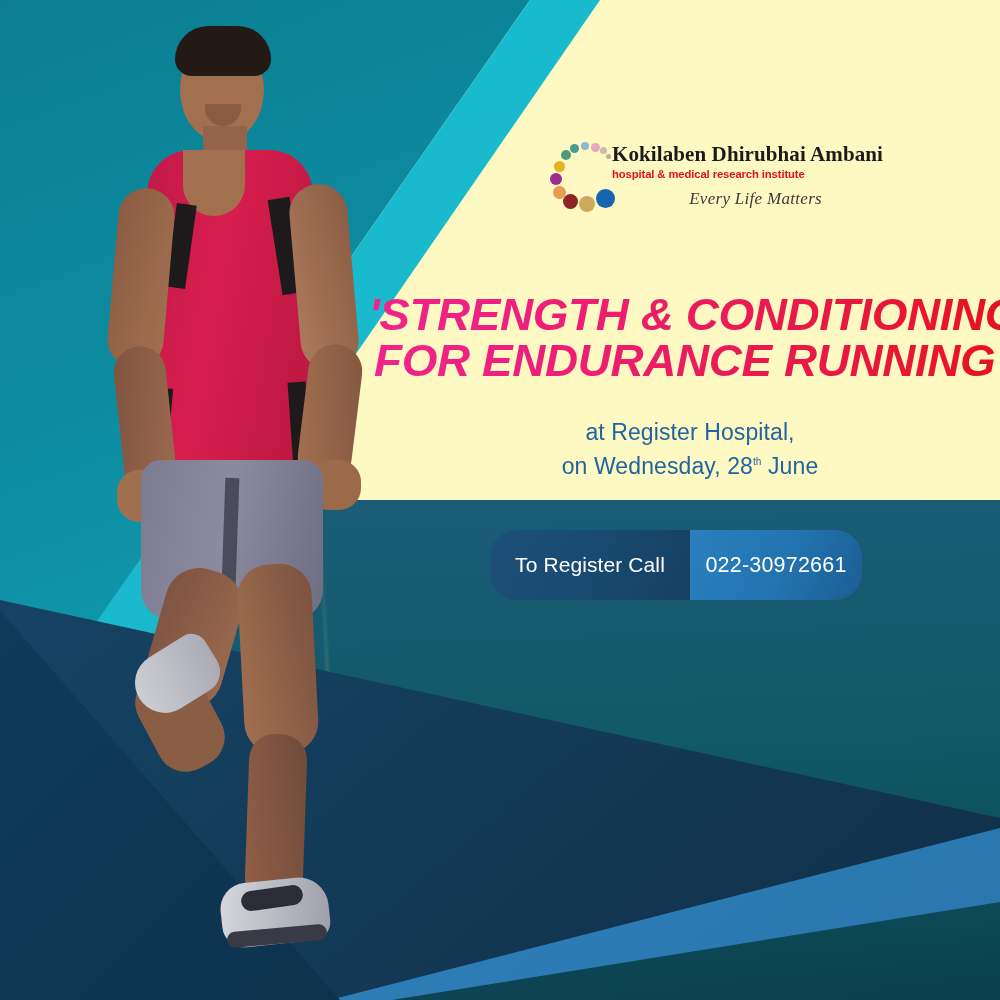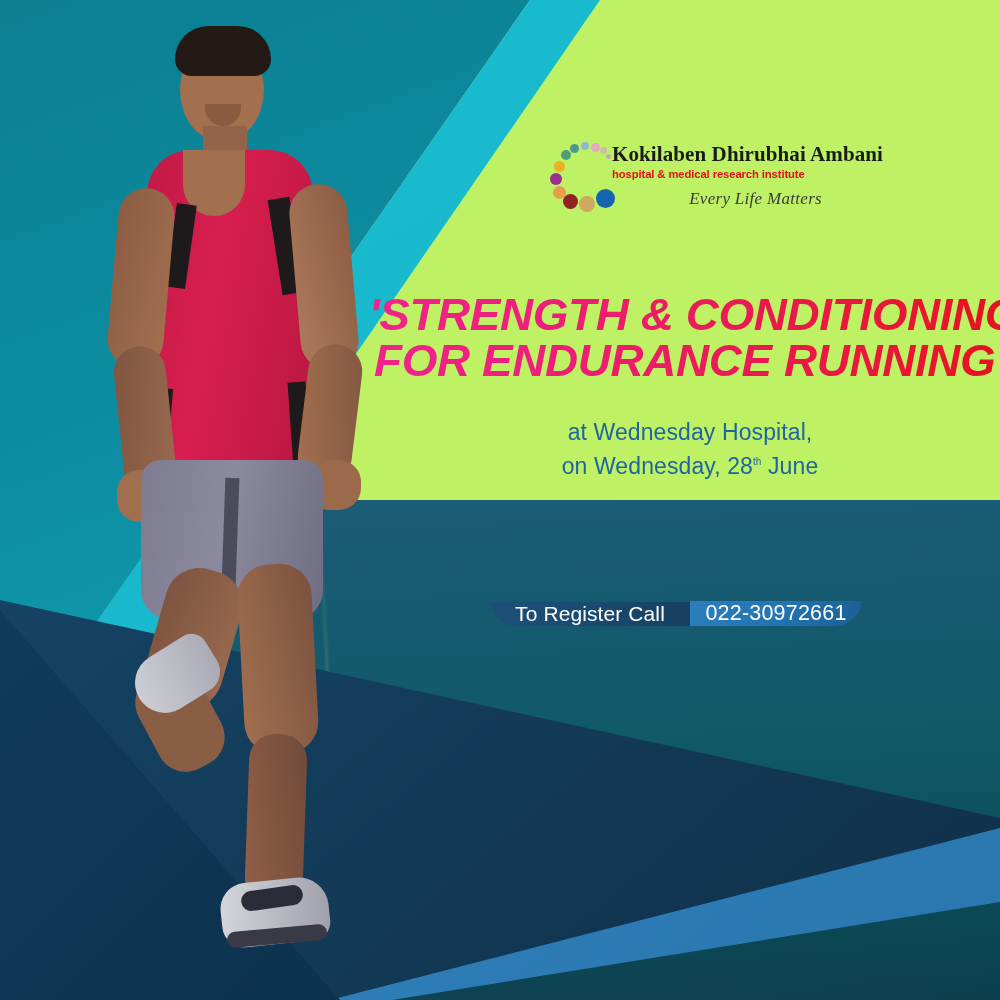--- a/index.html
+++ b/index.html
@@ -1,21 +1,21 @@
 <!DOCTYPE html>
 <html><head>
 <meta charset="utf-8">
 <style>
   html,body{margin:0;padding:0;}
   body{
     width:1000px;height:1000px;overflow:hidden;
     font-family:"Liberation Sans",sans-serif;
     background:#ffffff;
   }
-  #poster{position:relative;width:1000px;height:1000px;overflow:hidden;background:#bef264;}
+  #poster{position:relative;width:1000px;height:1000px;overflow:hidden;background:#fef9c3;}
 
   
   .layer{position:absolute;inset:0;}
 
   
   .teal-deep{
     background:linear-gradient(160deg,#0b7e92 0%,#0e8fa3 38%,#11a0b4 70%,#16b4c6 100%);
     clip-path:polygon(0 0, 530px 0, 0 760px);
   }
   
@@ -104,22 +104,22 @@
   .detail{
     position:absolute;left:0;width:620px;text-align:center;
     font-size:23px;color:#2065a0;font-weight:400;letter-spacing:.1px;
   }
   #detail1{top:419px;}
   #detail2{top:453px;}
   #detail3{top:487px;}
   .detail sup{font-size:10px;vertical-align:super;line-height:0;}
 
   #cta{
-    position:absolute;left:110px;top:556px;width:372px;height:70px;
-    border-radius:27px;overflow:hidden;display:flex;align-items:flex-end;
+    position:absolute;left:110px;top:530px;width:372px;height:70px;
+    border-radius:27px;overflow:hidden;display:flex;
   }
   #cta-label{
     flex:0 0 200px;display:flex;align-items:center;justify-content:center;
     background:linear-gradient(115deg,#1d4f78 0%,#1a4b72 45%,#163f60 100%);
     color:#ffffff;font-size:21px;letter-spacing:.1px;
   }
   #cta-number{
     flex:1;display:flex;align-items:center;justify-content:center;
     background:linear-gradient(115deg,#2b7fbe 0%,#2375b2 50%,#1b5e94 100%);
     color:#ffffff;font-size:21.5px;letter-spacing:.2px;
@@ -204,21 +204,21 @@
         <div class="logo-name">Kokilaben Dhirubhai Ambani</div>
         <div class="logo-sub">hospital &amp; medical research institute</div>
         <div class="logo-tag">Every Life Matters</div>
       </div>
     </div>
 
 
     <div class="headline" id="headline1">'STRENGTH &amp; CONDITIONING</div>
     <div class="headline" id="headline2">FOR ENDURANCE RUNNING'</div>
 
-    <div class="detail" id="detail1">at Wednesday Hospital,</div>
+    <div class="detail" id="detail1">at Register Hospital,</div>
     <div class="detail" id="detail2"><span>on Wednesday, 28</span><sup>th</sup><span> June</span></div>
 
     <div id="cta">
       <div id="cta-label">To Register Call</div>
       <div id="cta-number">022-30972661</div>
     </div>
 
   </div>
 </div>
 

